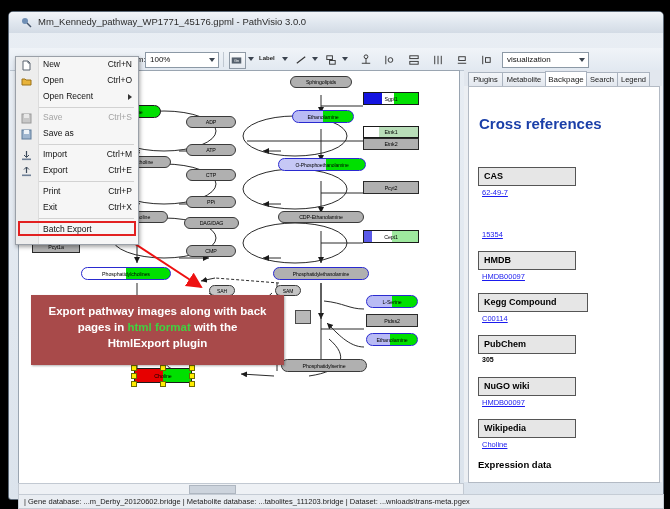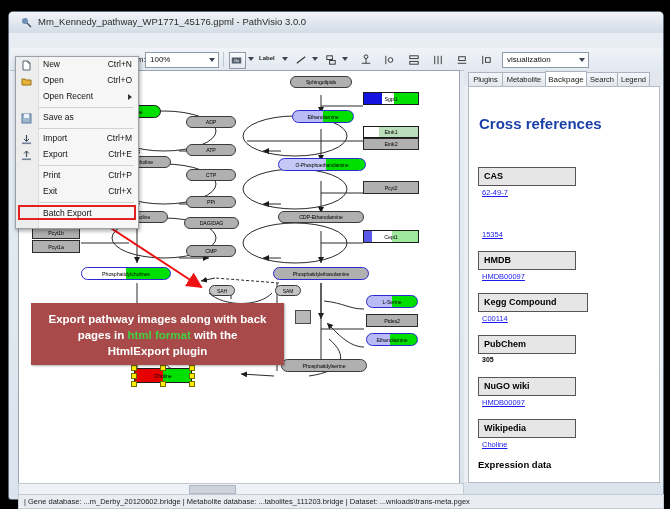--- a/index.html
+++ b/index.html
@@ -68,22 +68,22 @@
   .dd-lab.dis{color:#a3a3a3;}
   .dd-acc{position:absolute;right:6px;top:2px;font-size:8.5px;color:#111;}
   .dd-acc.dis{color:#a3a3a3;}
   .dd-sep{height:1px;margin:2px 4px;background:#d2d2d2;}
   .dd-ico{position:absolute;left:5px;top:3px;width:11px;height:11px;}
   .dd-sub{position:absolute;right:6px;top:5px;width:0;height:0;
      border-top:3px solid transparent;border-bottom:3px solid transparent;border-left:4px solid #333;}
   .dd-high{position:absolute;left:2px;right:2px;height:15px;border:2px solid #e22020;box-sizing:border-box;}
 
   
-  .callout{position:absolute;left:22px;top:283px;width:253px;height:62px;background:#a84a4a;z-index:30;
-     box-shadow:1px 1px 2px rgba(0,0,0,.3);margin-top:8px;}
+  .callout{position:absolute;left:22px;top:283px;width:253px;height:70px;background:#a84a4a;z-index:30;
+     box-shadow:1px 1px 2px rgba(0,0,0,.3);}
   .callout-txt{position:absolute;left:0;top:8px;width:100%;text-align:center;
      font-size:11.5px;font-weight:bold;color:#fff;line-height:16px;font-family:"Liberation Sans",sans-serif;}
   .hl-green{color:#41d041;}
   .redarrow{position:absolute;z-index:31;}
 
   
   .nd{position:absolute;box-sizing:border-box;font-size:5.3px;color:#000;
       text-align:center;display:flex;align-items:center;justify-content:center;
       letter-spacing:-.1px;overflow:hidden;}
   .met{border:1px solid #3a3a3a;border-radius:8px;background:#b0b0b0;}
@@ -464,20 +464,28 @@
       <div class="dd-acc">Ctrl+O</div>
     </div>
 
     <div class="dd-row">
       <div class="dd-lab">Open Recent</div>
       <div class="dd-sub"></div>
     </div>
 
     <div class="dd-sep"></div>
 
+    <div class="dd-row">
+      <svg class="dd-ico" viewBox="0 0 11 11">
+        <rect x="1" y="1" width="9" height="9" fill="#c8c8c8" stroke="#9a9a9a"></rect>
+            <rect x="3" y="1" width="5" height="4" fill="#e8e8e8"></rect>
+      </svg>
+      <div class="dd-lab dis">Save</div>
+      <div class="dd-acc dis">Ctrl+S</div>
+    </div>
 
     <div class="dd-row">
       <svg class="dd-ico" viewBox="0 0 11 11">
         <rect x="1" y="1" width="9" height="9" fill="#9fb6cf" stroke="#5e7d9b"></rect>
             <rect x="3" y="1" width="5" height="4" fill="#edf3f8"></rect>
       </svg>
       <div class="dd-lab">Save as</div>
       <div class="dd-acc"></div>
     </div>
 

